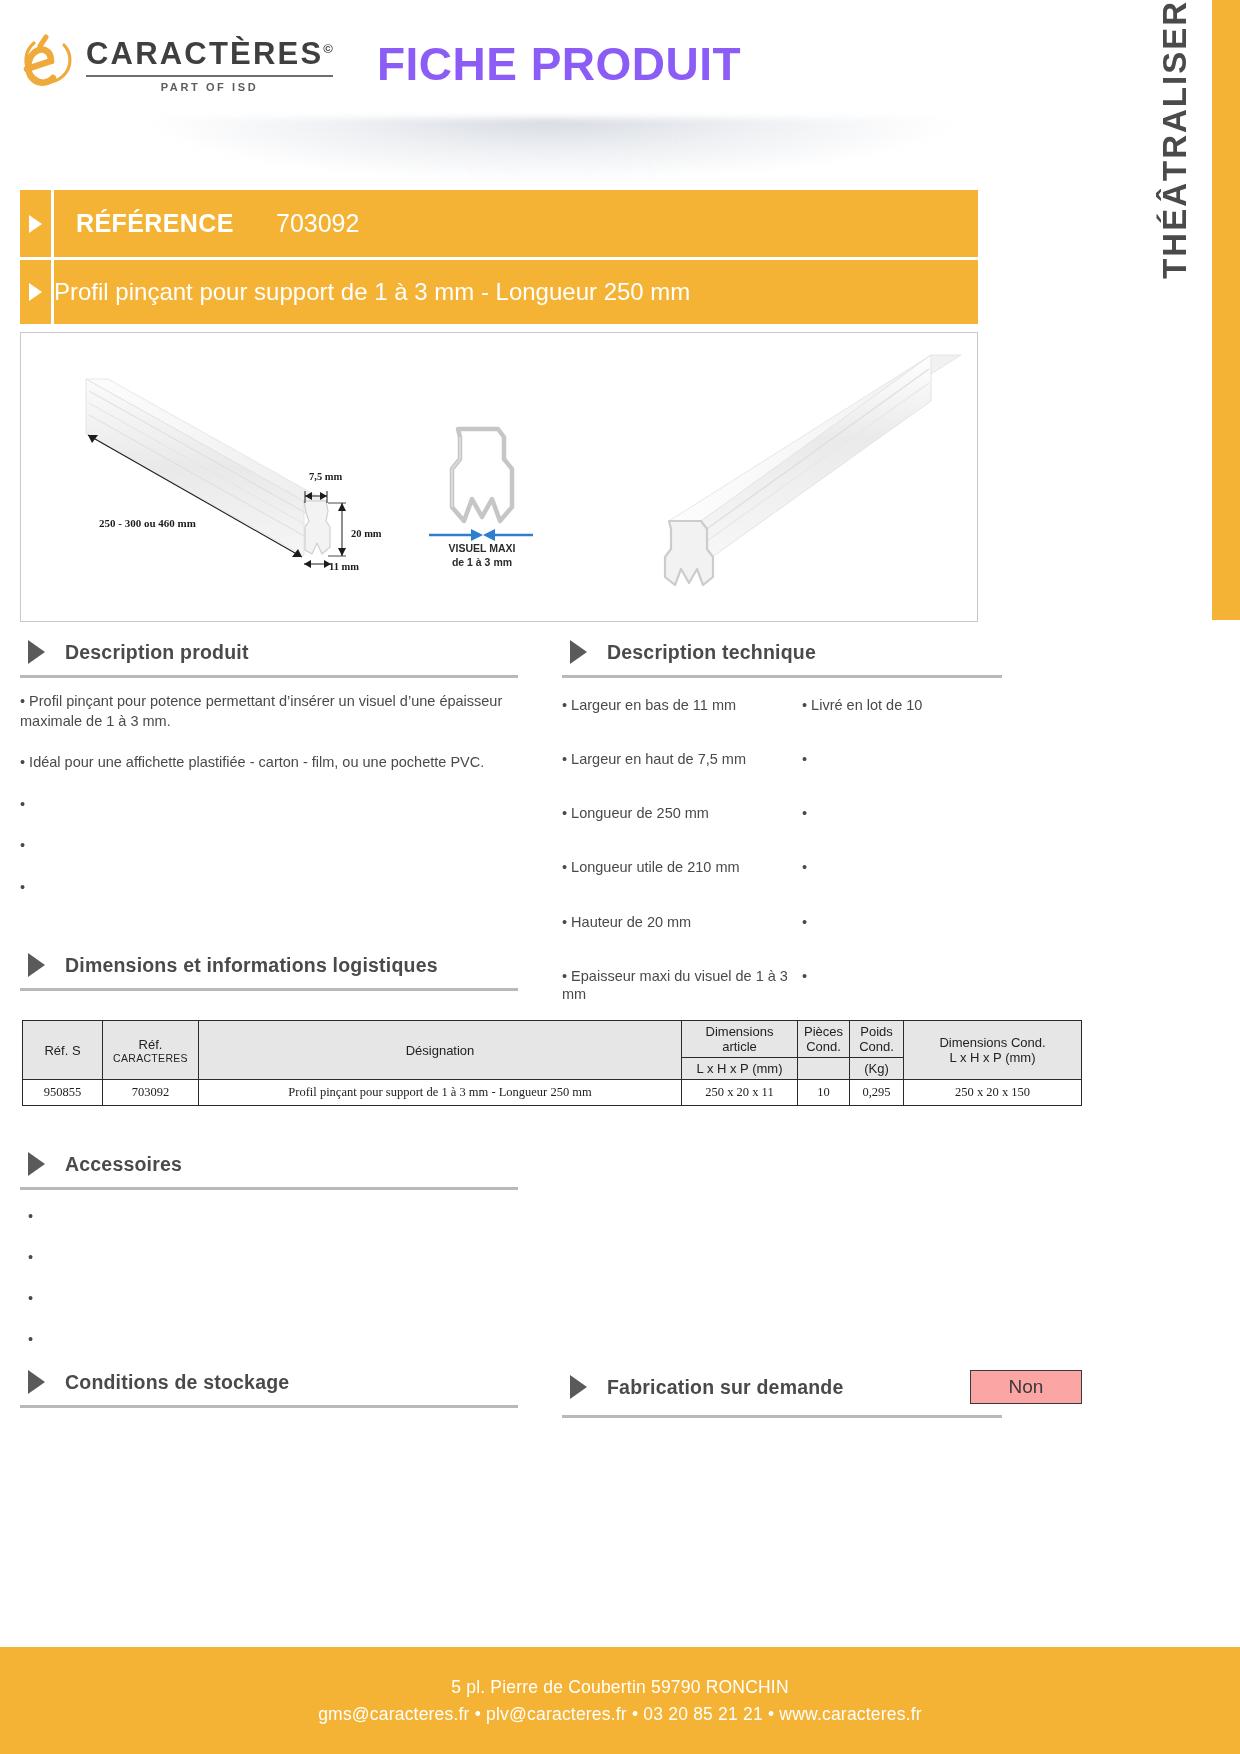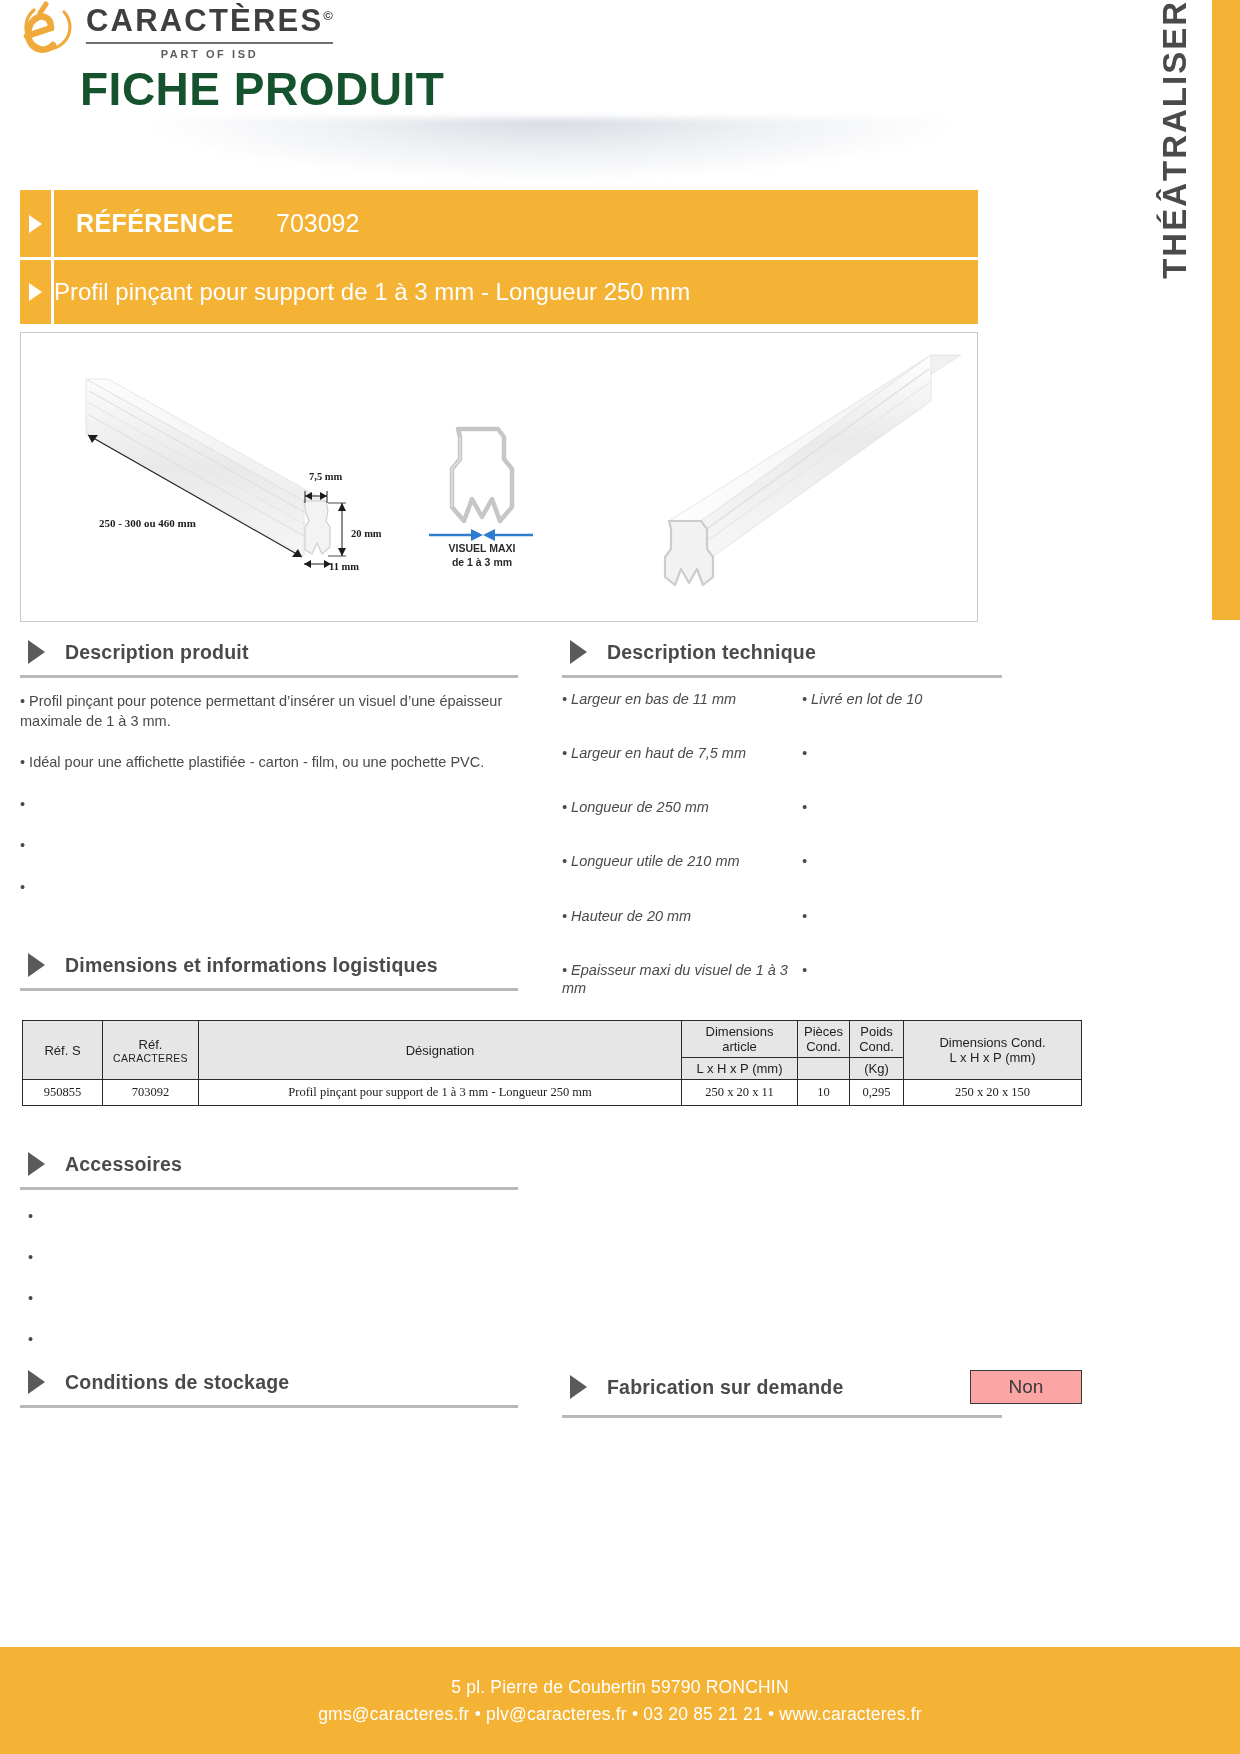--- a/index.html
+++ b/index.html
@@ -47,23 +47,22 @@
     white-space: nowrap;
   }
 
   
   .header {
     position: absolute;
     top: 0; left: 0;
     width: 1105px;
     height: 128px;
     display: flex;
-    align-items: flex-start;
+    align-items: center;
     padding-left: 18px;
-    flex-direction: column;
   }
   .logo {
     display: flex;
     align-items: center;
     gap: 14px;
   }
   .logo-mark {
     position: relative;
     width: 54px;
     height: 62px;
@@ -94,22 +93,22 @@
   }
   .logo-sub {
     font-size: 11px;
     letter-spacing: 2.6px;
     color: #5c5c5c;
     font-weight: bold;
   }
   .doc-title {
     font-size: 46px;
     font-weight: bold;
-    color: #14532d;
-    margin-left: 62px;
+    color: #8b5cf6;
+    margin-left: 44px;
     letter-spacing: 0.5px;
     white-space: nowrap;
   }
 
   
   .header-shadow {
     position: absolute;
     top: 118px;
     left: 150px;
     width: 800px;
@@ -240,22 +239,21 @@
     line-height: 1.35;
     margin-bottom: 22px;
     min-height: 16px;
   }
   .bullet-list li::before {
     content: "• ";
   }
 
   .tech-cols {
     display: flex;
-    margin-top: 12px;
-    font-style: italic;
+    margin-top: 18px;
   }
   .tech-cols ul { flex: 1; }
   .tech-cols ul.col-right { max-width: 200px; }
   .tech-cols li {
     list-style: none;
     font-size: 14.5px;
     color: #4a4a4a;
     line-height: 1.25;
     margin-bottom: 36px;
     min-height: 16px;

